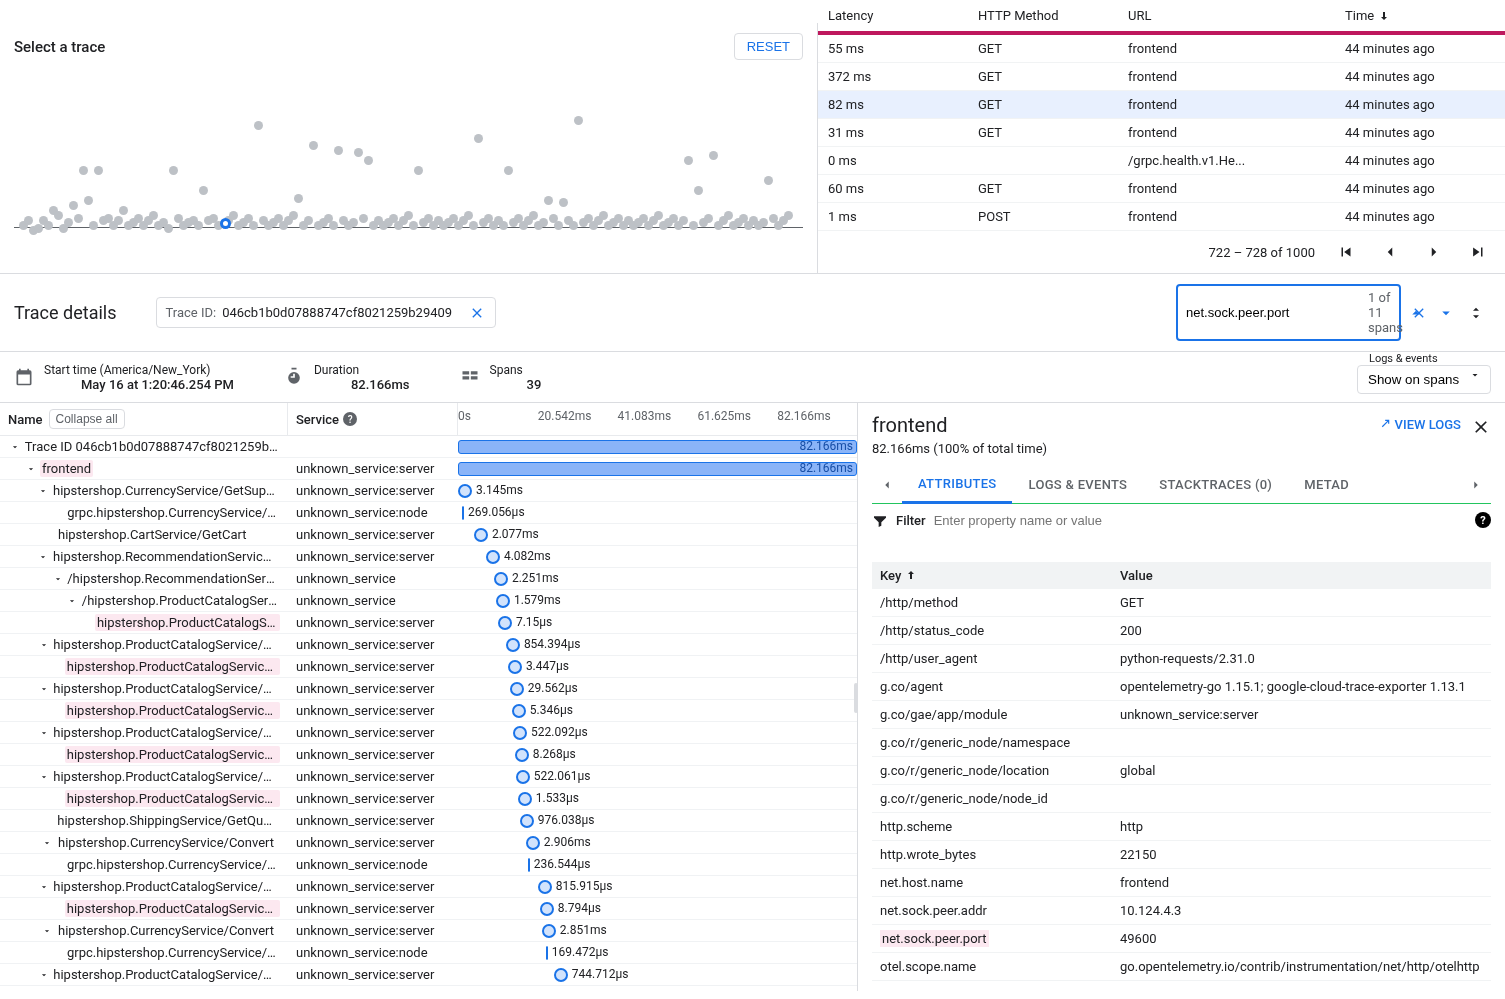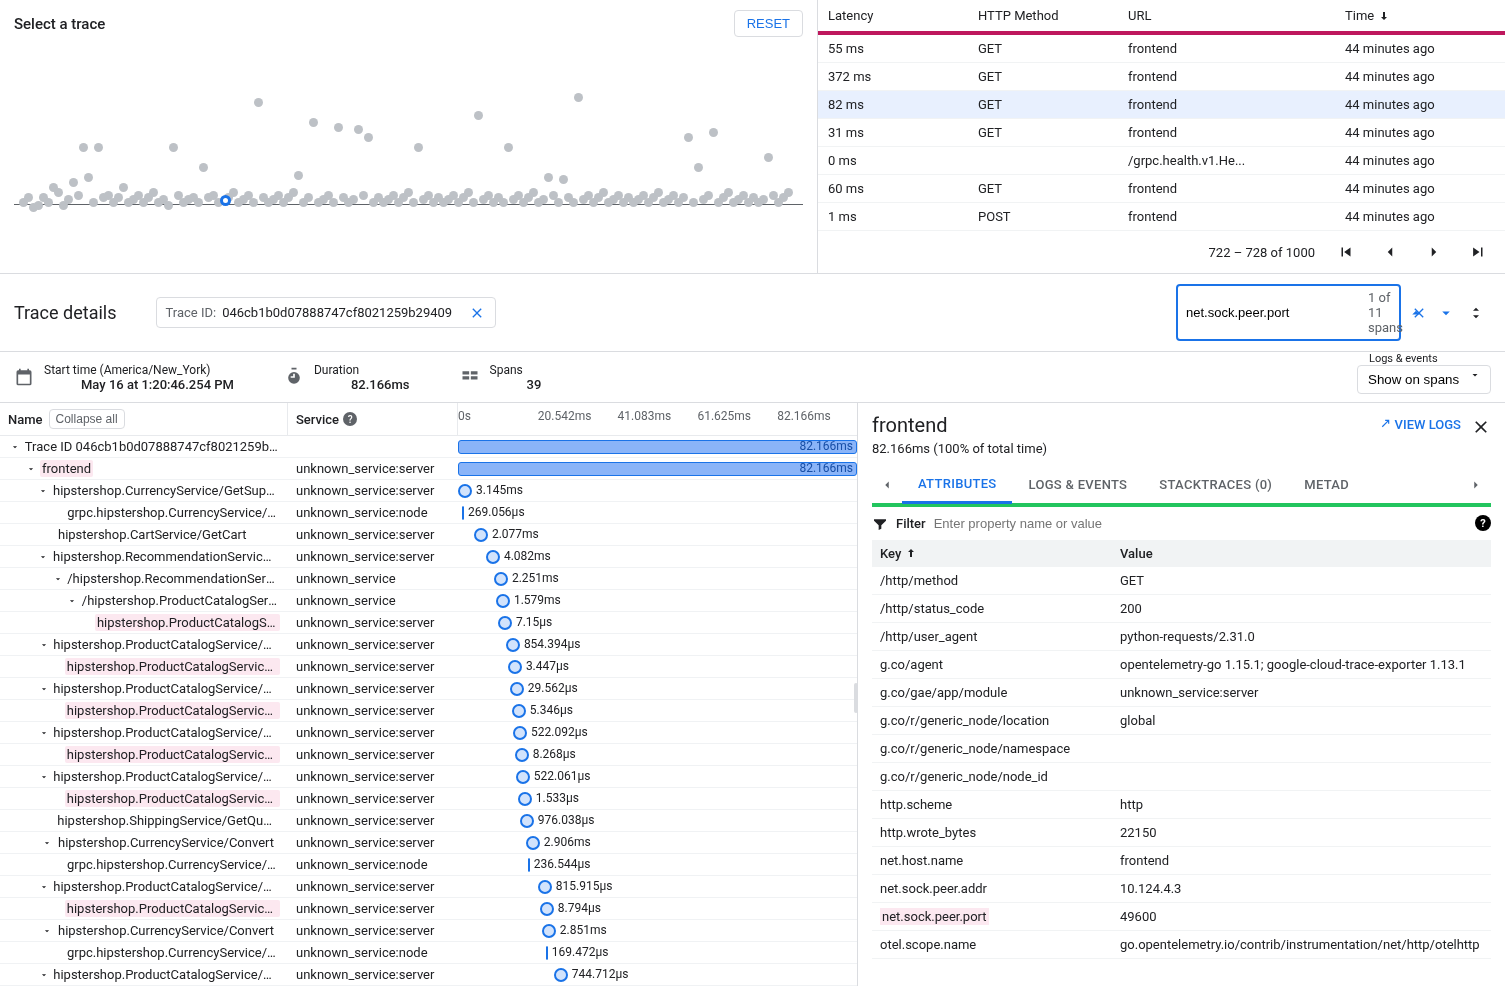--- a/index.html
+++ b/index.html
@@ -1,18 +1,18 @@
 <!DOCTYPE html>
 <html><head>
 <meta charset="utf-8">
 <style>
 * { box-sizing: border-box; margin: 0; padding: 0; }
 body { font-family: -apple-system, BlinkMacSystemFont, "Segoe UI", Roboto, Arial, sans-serif; font-size: 13px; color: #202124; background: #fff; width: 1505px; }
 .top-section { display: flex; border-bottom: 1px solid #dadce0; }
-.scatter-panel { flex: 0 0 818px; padding: 10px 14px 8px; border-right: 1px solid #dadce0; position: relative; }
+.scatter-panel { flex: 0 0 818px; padding: 10px 14px 8px; border-right: 1px solid #dadce0; position: relative; margin-top: 23px; }
 .scatter-header { display: flex; justify-content: space-between; align-items: center; margin-bottom: 6px; }
 .scatter-title { font-weight: 500; font-size: 15px; }
 .reset-btn { color: #1a73e8; background: #fff; border: 1px solid #dadce0; border-radius: 4px; padding: 5px 12px; font-size: 13px; font-weight: 500; cursor: pointer; }
 .scatter-plot { position: relative; height: 180px; overflow: hidden; }
 .scatter-dot { position: absolute; width: 9px; height: 9px; border-radius: 50%; background: #bdc1c6; }
 .scatter-dot.selected { background: #fff; border: 3px solid #1a73e8; width: 11px; height: 11px; }
 .scatter-axis { position: absolute; bottom: 18px; left: 0; right: 0; height: 1px; background: #5f6368; }
 .trace-table { flex: 1; display: flex; flex-direction: column; }
 .tt-head { display: flex; padding: 8px 10px; font-weight: 400; border-bottom: 4px solid #be185d; }
 .tt-row { display: flex; padding: 6px 10px; border-bottom: 1px solid #f1f3f4; font-size: 13px; }
@@ -70,29 +70,29 @@
 .bar.big { background: #8ab4f8; }
 .bar-label { position: absolute; font-size: 12px; top: 1px; white-space: nowrap; }
 .bar-label.inside { right: 4px; color: #174ea6; }
 .bar-circle { position: absolute; width: 14px; height: 14px; border-radius: 50%; background: #d2e3fc; border: 2px solid #1a73e8; top: 2px; }
 .details-panel { flex: 1; display: flex; flex-direction: column; padding: 10px 14px; position: relative; }
 .breadcrumb { color: #5f6368; font-size: 13px; margin-bottom: 4px; }
 .span-name { font-size: 20px; margin-bottom: 4px; }
 .span-meta { font-size: 13px; margin-bottom: 10px; }
 .view-logs { position: absolute; right: 44px; top: 14px; color: #1a73e8; font-weight: 500; cursor: pointer; font-size: 13px; display: flex; align-items: center; gap: 4px; }
 .close-details { position: absolute; right: 14px; top: 14px; cursor: pointer; }
-.tabs { display: flex; border-bottom: 4px solid #22c55e; position: relative; align-items: center; }
+.tabs { display: flex; border-bottom: 1px solid #22c55e; position: relative; align-items: center; }
 .tab-arrow { padding: 6px 8px; color: #5f6368; cursor: pointer; }
 .tab { padding: 10px 16px; font-size: 13px; font-weight: 500; color: #5f6368; cursor: pointer; letter-spacing: 0.3px; }
 .tab.active { color: #1a73e8; border-bottom: 3px solid #1a73e8; margin-bottom: -1px; }
 .filter-row { display: flex; align-items: center; padding: 8px 0; gap: 8px; }
 .filter-icon { width: 16px; }
 .filter-input { border: none; outline: none; flex: 1; font-size: 13px; }
 .attr-help { background: #000; color: #fff; border-radius: 50%; width: 16px; height: 16px; display: inline-flex; align-items: center; justify-content: center; font-size: 11px; font-weight: bold; }
-.attr-head { display: flex; background: #f1f3f4; padding: 6px 8px; font-weight: 500; }
+.attr-head { display: flex; background: #f1f3f4; padding: 6px 8px; font-weight: 500; margin-top: 25px; }
 .attr-key-h { flex: 0 0 240px; display: flex; align-items: center; gap: 4px; }
 .attr-val-h { flex: 1; }
 .attr-row { display: flex; padding: 6px 8px; border-bottom: 1px solid #f1f3f4; }
 .attr-key { flex: 0 0 240px; }
 .attr-val { flex: 1; }
 .attr-key.hl { display: inline-block; }
 .attr-key.hl span { background: #fce8f0; padding: 1px 2px; }
 svg { display: inline-block; vertical-align: middle; }
 .drag-handle { position: absolute; left: -4px; top: 280px; width: 4px; height: 30px; background: #dadce0; border-radius: 2px; }
 </style>
@@ -850,26 +850,26 @@
           </div>
           <div class="attr-row">
             <div class="attr-key">g.co/agent</div>
             <div class="attr-val">opentelemetry-go 1.15.1; google-cloud-trace-exporter 1.13.1</div>
           </div>
           <div class="attr-row">
             <div class="attr-key">g.co/gae/app/module</div>
             <div class="attr-val">unknown_service:server</div>
           </div>
           <div class="attr-row">
+            <div class="attr-key">g.co/r/generic_node/namespace</div>
+            <div class="attr-val"></div>
+          </div>
+          <div class="attr-row">
             <div class="attr-key">g.co/r/generic_node/location</div>
             <div class="attr-val">global</div>
-          </div>
-          <div class="attr-row">
-            <div class="attr-key">g.co/r/generic_node/namespace</div>
-            <div class="attr-val"></div>
           </div>
           <div class="attr-row">
             <div class="attr-key">g.co/r/generic_node/node_id</div>
             <div class="attr-val"></div>
           </div>
           <div class="attr-row">
             <div class="attr-key">http.scheme</div>
             <div class="attr-val">http</div>
           </div>
           <div class="attr-row">

